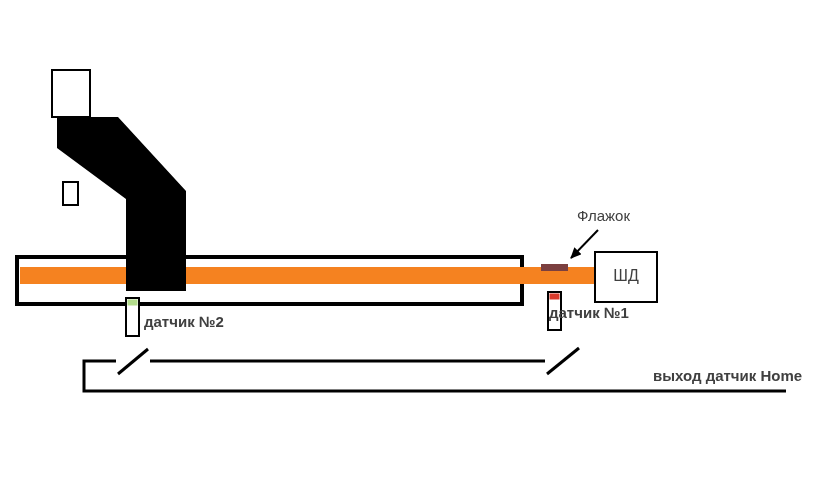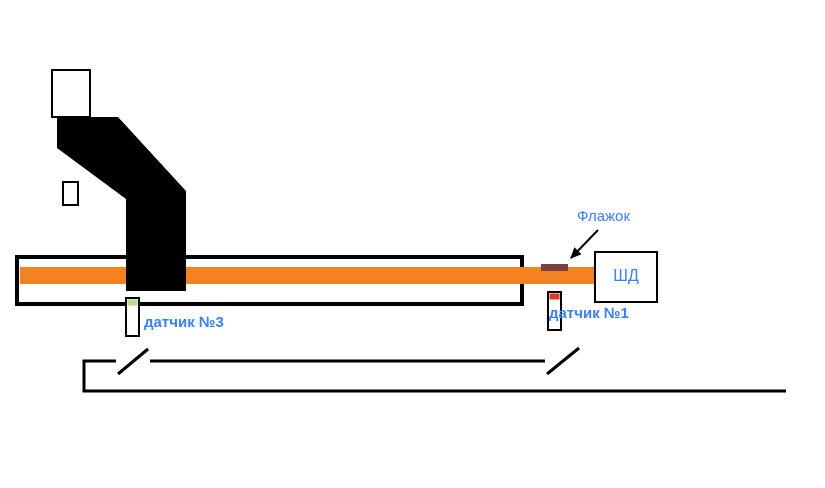--- a/index.html
+++ b/index.html
@@ -3,21 +3,21 @@
 <meta charset="utf-8">
 <style>
   html, body { margin: 0; padding: 0; background: #ffffff; }
   .stage {
     position: relative;
     width: 825px;
     height: 488px;
     background: #ffffff;
     overflow: hidden;
     font-family: "Liberation Sans", sans-serif;
-    color: #3b82f6;
+    color: #404040;
   }
   .stage svg { position: absolute; left: 0; top: 0; }
   .label {
     position: absolute;
     font-size: 15px;
     font-weight: 700;
     white-space: nowrap;
     line-height: 1.1;
   }
   .label--regular { font-weight: 400; }
@@ -68,18 +68,19 @@
     <path d="M116 361 H84 V391 H786" fill="none" stroke="#000" stroke-width="3"></path>
     <line x1="150" y1="361" x2="545" y2="361" stroke="#000" stroke-width="3"></line>
     <line x1="118" y1="374" x2="148" y2="349" stroke="#000" stroke-width="3"></line>
     <line x1="547" y1="374" x2="579" y2="348" stroke="#000" stroke-width="3"></line>
   </svg>
 
   <div class="label label--regular" style="left:577px; top:208px;">Флажок</div>
 
   <div class="motor-label">ШД</div>
 
-  <div class="label" style="left:144px; top:314px;">датчик №3</div>
+  <div class="label" style="left:144px; top:314px;">датчик №2</div>
 
   <div class="label" style="left:549px; top:305px;">датчик №1</div>
 
+  <div class="label" style="left:653px; top:368px;">выход датчик Home</div>
 
 </div>
 
 </body></html>

